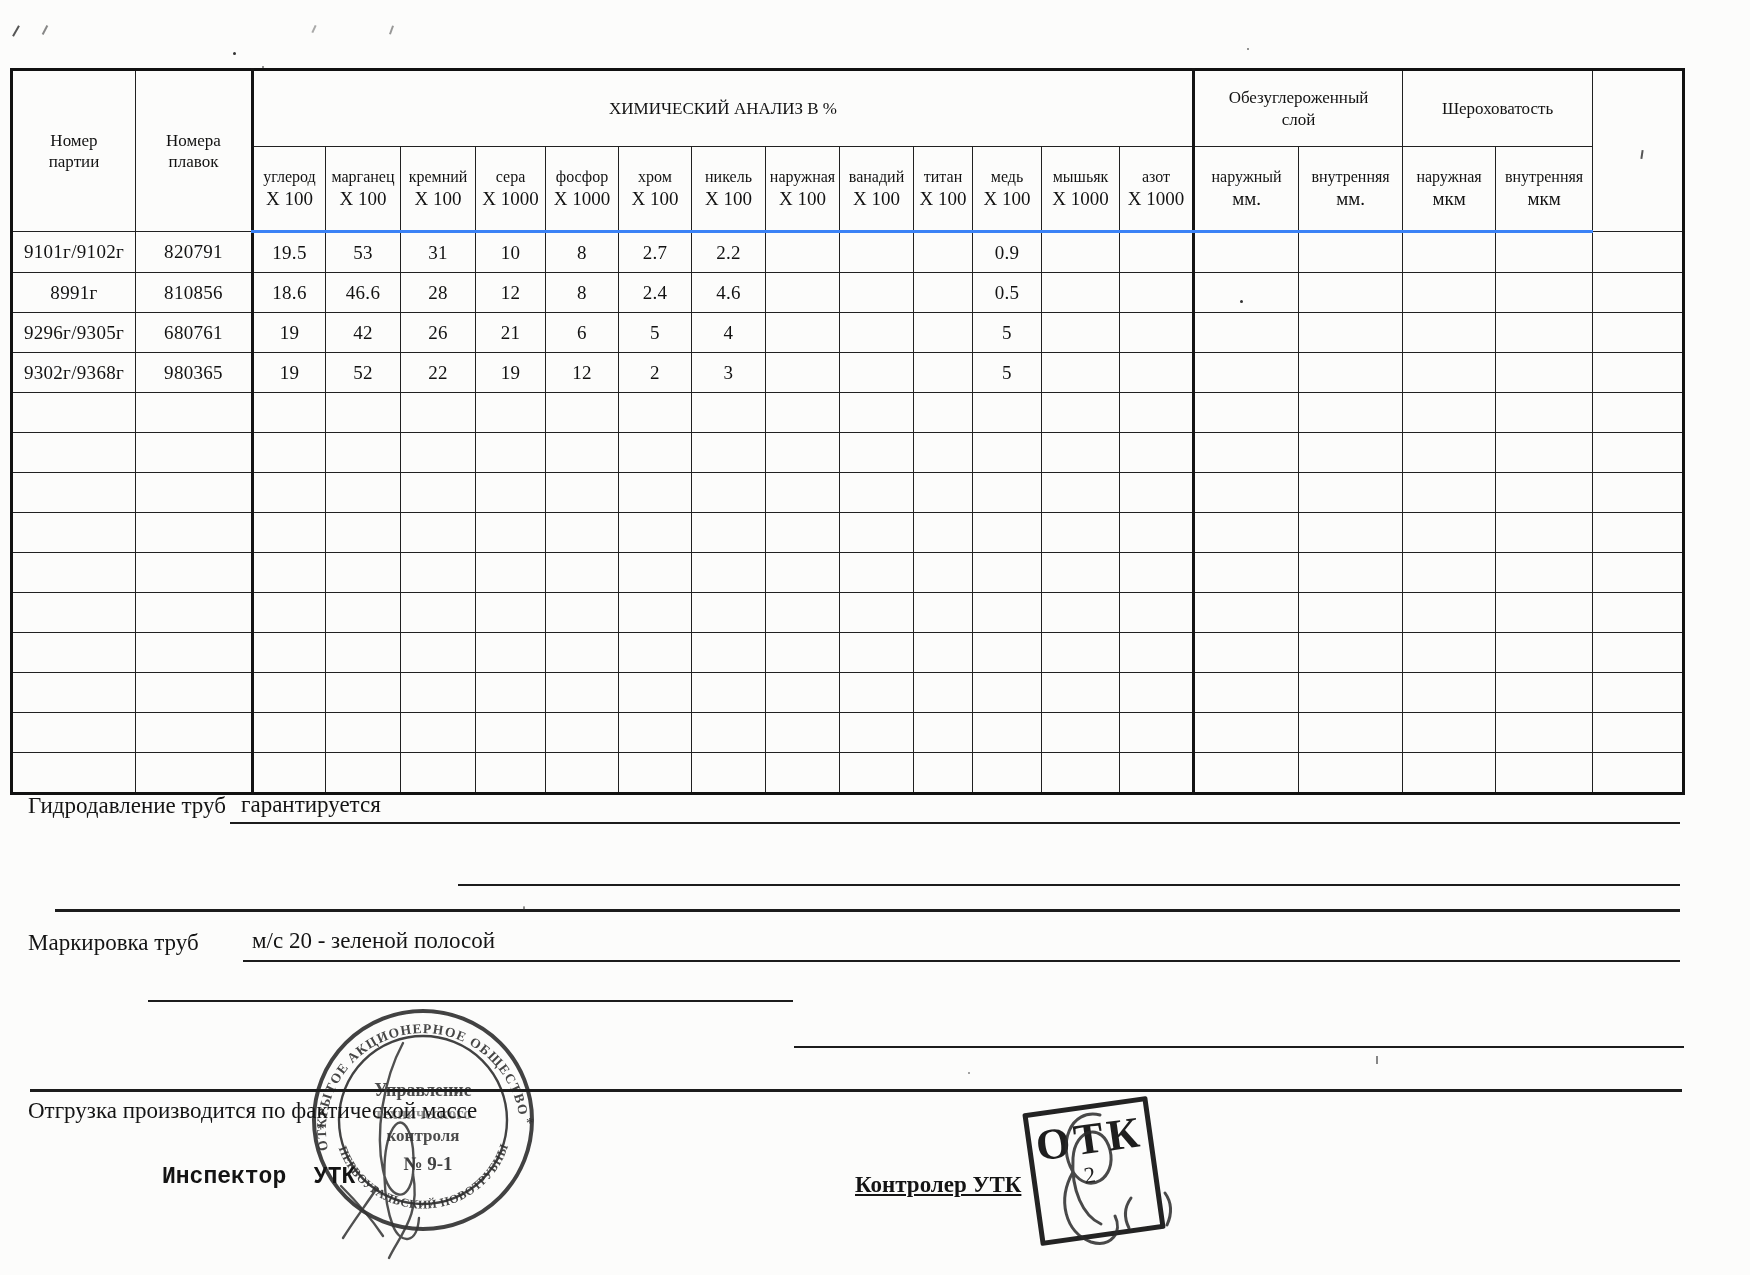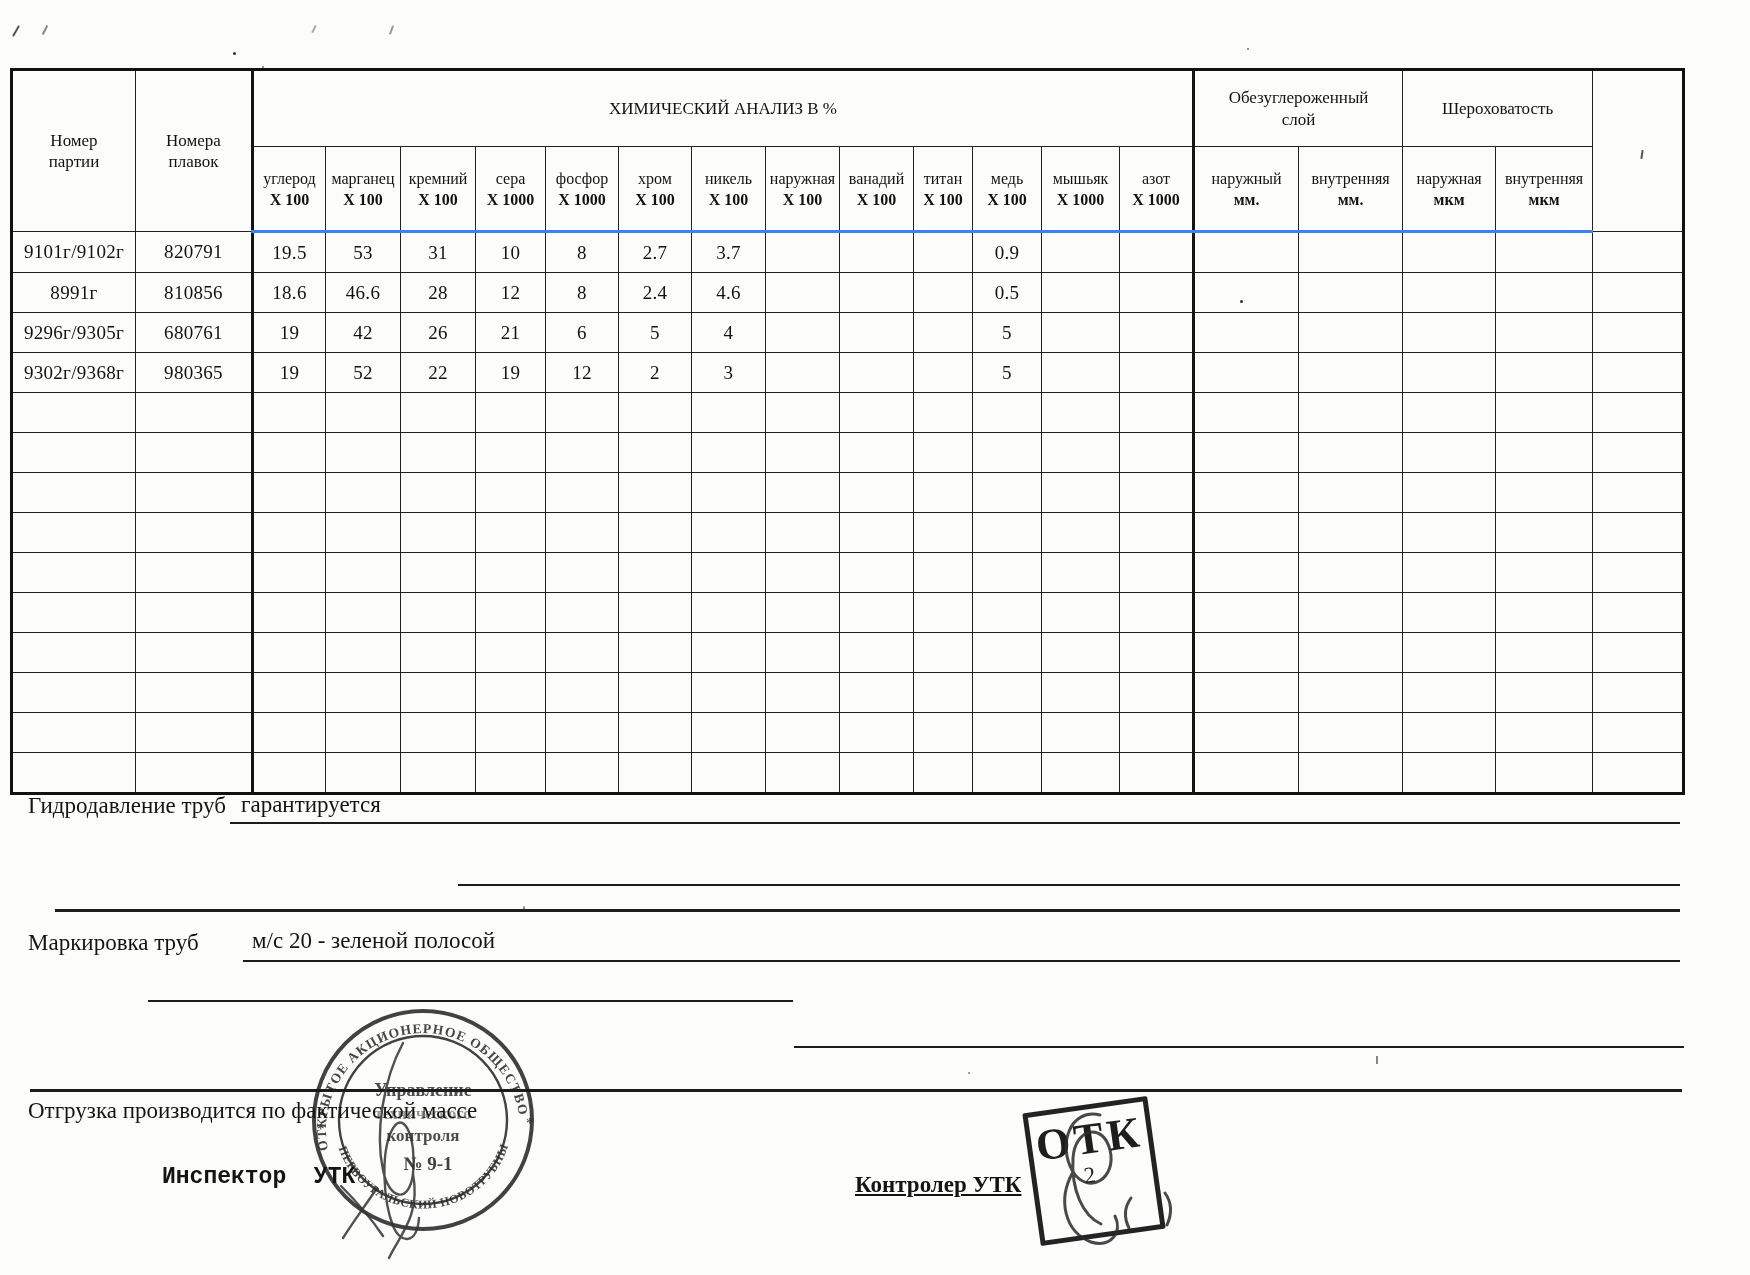--- a/index.html
+++ b/index.html
@@ -25,21 +25,21 @@
     font-weight:normal;color:#121212;overflow:hidden;
     font-family:"Liberation Serif","DejaVu Serif",serif;
   }
   tr.h1{height:77px;}
   tr.h2{height:85px;}
   tr.h1 th{font-size:17px;line-height:1.25;}
   th.wrap{padding:0 24px;}
   th.wrap2{padding:0 30px;}
   tr.h2 th{border-bottom:3px solid #3b82f6;}
   .cn{display:block;font-size:16px;line-height:1.35;}
-  .cm{display:block;font-size:16px;line-height:1.2;font-weight:bold;}
+  .cm{display:block;font-size:19px;line-height:1.2;}
   .c-bold{border-left:3px solid #141414 !important;}
   tbody td{font-size:19px;height:39px;letter-spacing:.3px;}
   tbody td.c-dash{border-left:1.4px dashed #7d7d7d;}
   thead th{background:transparent;}
 
   
   .lbl{position:absolute;font-size:23px;white-space:pre;z-index:4;}
   .val{position:absolute;font-size:23px;white-space:pre;z-index:4;}
   .bold{font-weight:bold;}
   .rule{position:absolute;background:#1c1c1c;height:2px;z-index:3;}
@@ -171,21 +171,21 @@
     <tbody id="tbody">
         <tr>
           <td>9101г/9102г</td>
           <td>820791</td>
           <td class="c-bold">19.5</td>
           <td>53</td>
           <td>31</td>
           <td>10</td>
           <td>8</td>
           <td>2.7</td>
-          <td>3.7</td>
+          <td>2.2</td>
           <td></td>
           <td></td>
           <td></td>
           <td>0.9</td>
           <td></td>
           <td class="c-dash"></td>
           <td class="c-bold"></td>
           <td></td>
           <td></td>
           <td></td>

